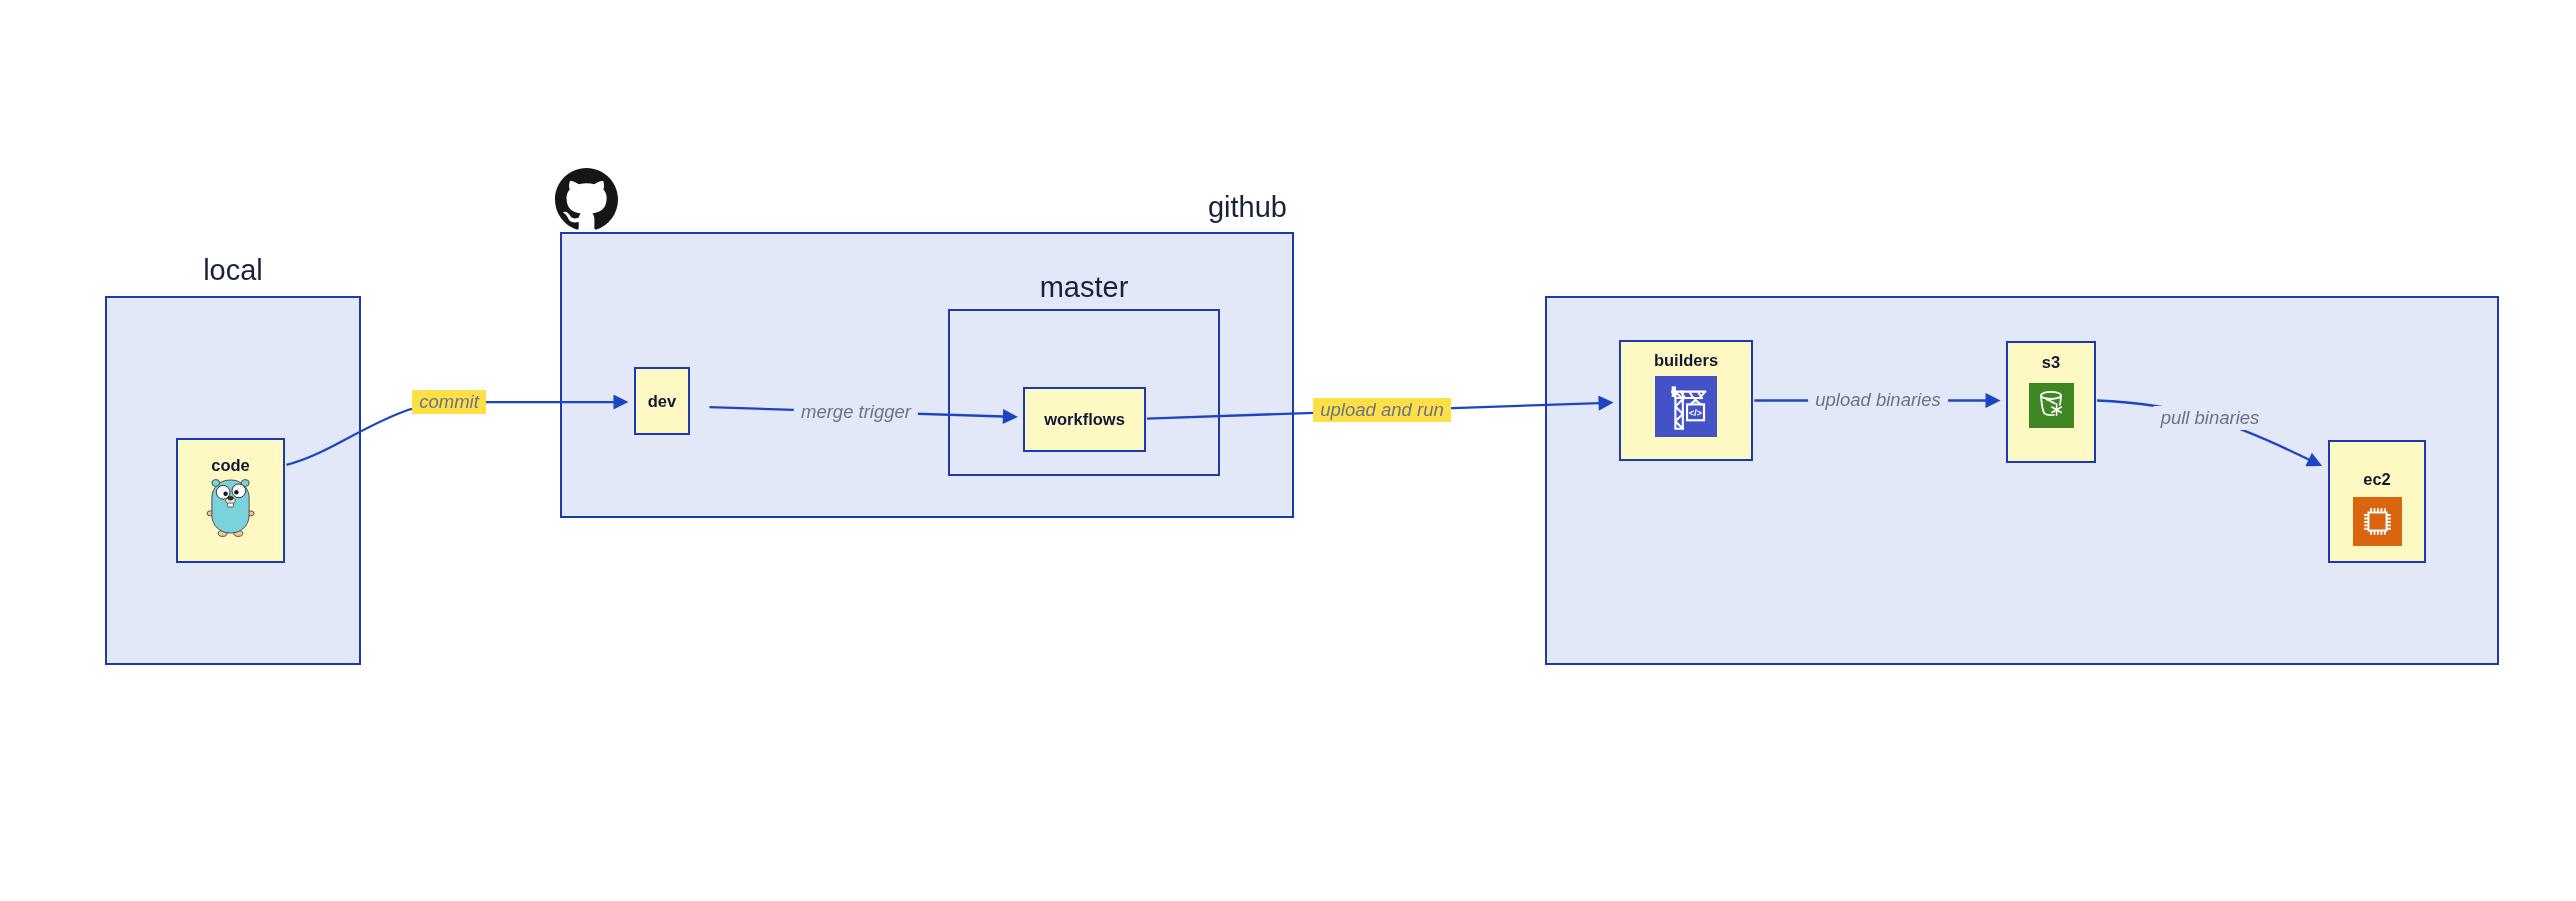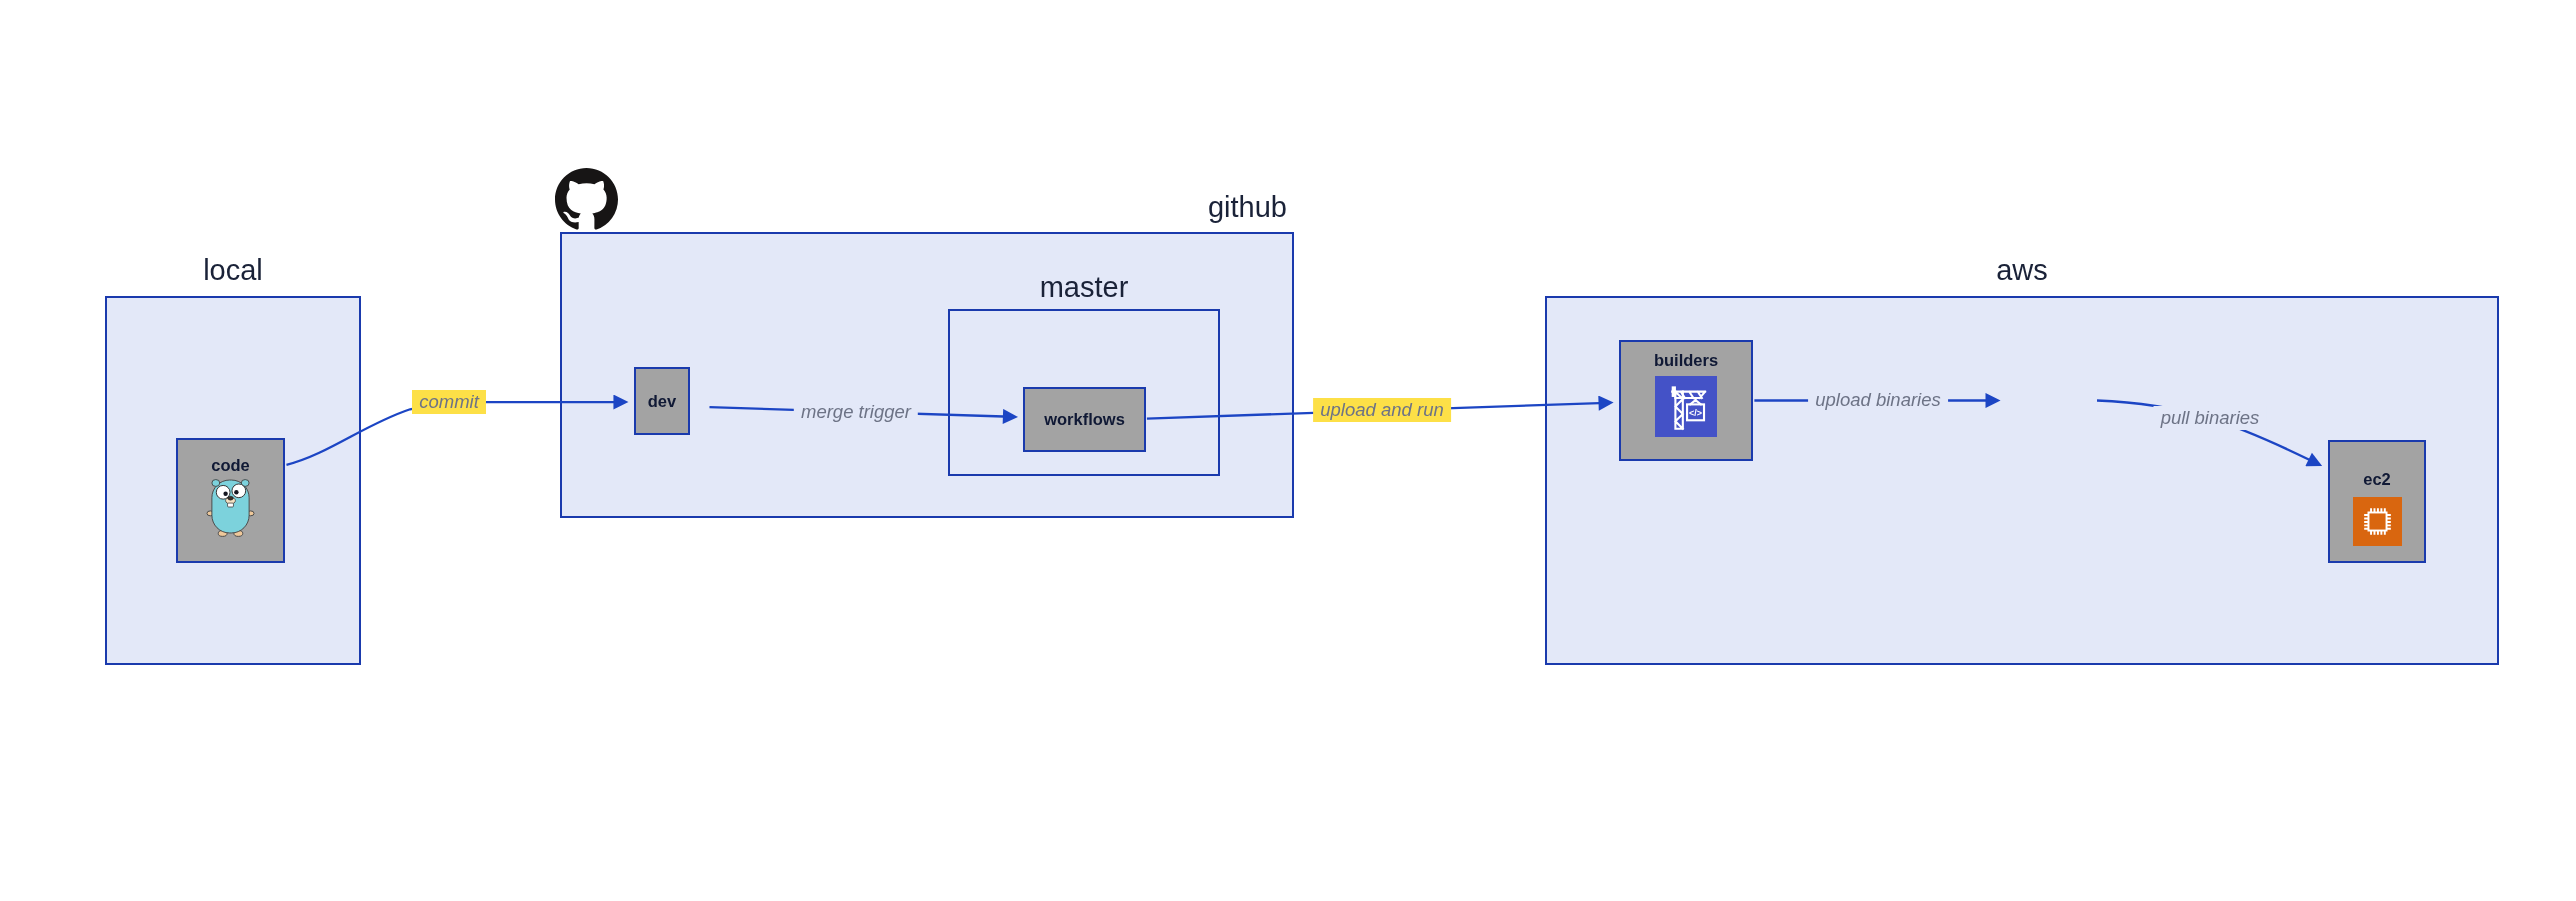--- a/index.html
+++ b/index.html
@@ -1,20 +1,20 @@
 <!DOCTYPE html>
 <html style="font-size:8.2px"><head>
 <meta charset="utf-8">
 <style>
   html,body{margin:0;padding:0;background:#fff;}
   .canvas{position:relative;width:2604px;height:902px;background:#ffffff;overflow:hidden;
           font-family:"Liberation Sans",sans-serif;}
   .container{position:absolute;background:#e3e8f8;border:2.6px solid #1a3aad;box-sizing:border-box;}
   .container-title{position:absolute;color:#1a2238;font-size:29px;line-height:1.1;}
-  .node{position:absolute;background:#a3a3a3;border:2.1px solid #1a3aad;box-sizing:border-box;
+  .node{position:absolute;background:#fef9c3;border:2.1px solid #1a3aad;box-sizing:border-box;
         display:flex;flex-direction:column;align-items:center;}
   .node.center-label{justify-content:center;}
   .node-label{font-weight:bold;color:#101935;font-size:16.5px;line-height:1.1;}
   .tile{display:flex;align-items:center;justify-content:center;}
   .edge-label{position:absolute;transform:translate(-50%,-50%);font-style:italic;font-size:18.5px;
               color:#6d7386;padding:1px 7.2px;white-space:nowrap;}
   .bg-white{background:#fde047;}
   .bg-outer{background:#e3e8f8;}
   .edges{position:absolute;left:0;top:0;pointer-events:none;}
   .main-title{position:absolute;left:1045px;top:690px;width:515px;text-align:center;
@@ -29,21 +29,20 @@
 
   <div class="container-title" style="left:105px;width:256px;top:255px;text-align:center;">local</div>
   <div class="container" style="left:105px;top:296px;width:256px;height:369px;"></div>
 
   <div class="container-title" style="left:560px;width:727px;top:192px;text-align:right;">github</div>
   <div class="container" style="left:560px;top:232px;width:734px;height:286px;"></div>
 
   <div class="container-title" style="left:948px;width:272px;top:272px;text-align:center;">master</div>
   <div class="container" style="left:948px;top:309px;width:272px;height:167px;"></div>
 
-  <div class="container-title" style="left:1545px;width:954px;top:255px;text-align:center;">aws</div>
   <div class="container" style="left:1545px;top:296px;width:954px;height:369px;"></div>
 
   <div class="octocat">
     <svg width="63" height="63" viewBox="0 0 16 16">
       <path fill="#171515" d="M8 0C3.58 0 0 3.58 0 8c0 3.54 2.29 6.53 5.47 7.59.4.07.55-.17.55-.38 0-.19-.01-.82-.01-1.49-2.01.37-2.53-.49-2.69-.94-.09-.23-.48-.94-.82-1.13-.28-.15-.68-.52-.01-.53.63-.01 1.08.58 1.23.82.72 1.21 1.87.87 2.33.66.07-.52.28-.87.51-1.07-1.78-.2-3.64-.89-3.64-3.95 0-.87.31-1.59.82-2.15-.08-.2-.36-1.02.08-2.12 0 0 .67-.21 2.2.82.64-.18 1.32-.27 2-.27s1.36.09 2 .27c1.53-1.04 2.2-.82 2.2-.82.44 1.1.16 1.92.08 2.12.51.56.82 1.27.82 2.15 0 3.07-1.87 3.75-3.65 3.95.29.25.54.73.54 1.48 0 1.07-.01 1.93-.01 2.2 0 .21.15.46.55.38A8.01 8.01 0 0 0 16 8c0-4.42-3.58-8-8-8z"></path>
     </svg>
   </div>
 
   <div class="node" style="left:176px;top:438px;width:109px;height:125px;">
     <div class="node-label" style="margin-top:15.5px;">code</div>
@@ -87,20 +86,40 @@
           <path d="M68 34 V40"></path>
           <path d="M58 46 L68 38 L78 46"></path>
           <rect x="52" y="46" width="32" height="30"></rect>
         </g>
         <rect x="23" y="12" width="8" height="20" fill="#ffffff"></rect>
         <text x="68" y="67" fill="#ffffff" font-size="17" font-weight="bold" text-anchor="middle" font-family="Liberation Sans, sans-serif">&lt;/&gt;</text>
       </svg>
     </div>
   </div>
 
+  <div class="node" style="left:2006px;top:341px;width:90px;height:122px;">
+    <div class="node-label" style="margin-top:10.3px;">s3</div>
+    <div class="tile" style="margin-top:11.3px;width:45px;height:45px;background:#3f8624;">
+      <svg width="40" height="40" viewBox="0 0 100 100">
+        <g fill="none" stroke="#ffffff" stroke-width="4.5">
+          <ellipse cx="50" cy="26" rx="25" ry="9"></ellipse>
+          <path d="M25 26 C26 44 29 62 33 71 M75 26 C74 44 71 62 67 71"></path>
+          <path d="M33 71 C40 77 60 77 67 71"></path>
+          <path d="M39 35 L65 49"></path>
+        </g>
+        <circle cx="40" cy="35" r="4" fill="#ffffff"></circle>
+        <g stroke="#3f8624" stroke-width="10" fill="none">
+          <path d="M64 47 V77 M51 54.5 L77 69.5 M51 69.5 L77 54.5"></path>
+        </g>
+        <g stroke="#ffffff" stroke-width="4" fill="none">
+          <path d="M64 47 V77 M51 54.5 L77 69.5 M51 69.5 L77 54.5"></path>
+        </g>
+      </svg>
+    </div>
+  </div>
 
   <div class="node" style="left:2328px;top:440px;width:98px;height:123px;">
     <div class="node-label" style="margin-top:28px;">ec2</div>
     <div class="tile" style="margin-top:9.3px;width:49px;height:49px;background:#d9660f;">
       <svg width="43" height="43" viewBox="0 0 100 100">
         <g fill="none" stroke="#ffffff" stroke-width="4.5">
           <rect x="29" y="29" width="42" height="42"></rect>
           <path d="M35 19 V29 M43 19 V29 M51 19 V29 M59 19 V29 M67 19 V29"></path>
           <path d="M35 71 V81 M43 71 V81 M51 71 V81 M59 71 V81 M67 71 V81"></path>
           <path d="M19 35 H29 M19 43 H29 M19 51 H29 M19 59 H29 M19 67 H29"></path>

